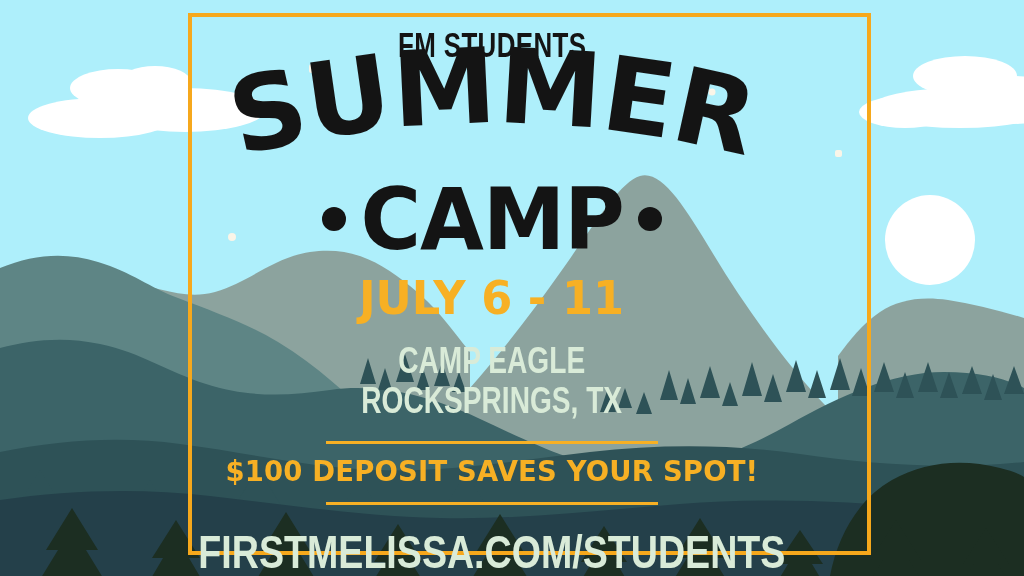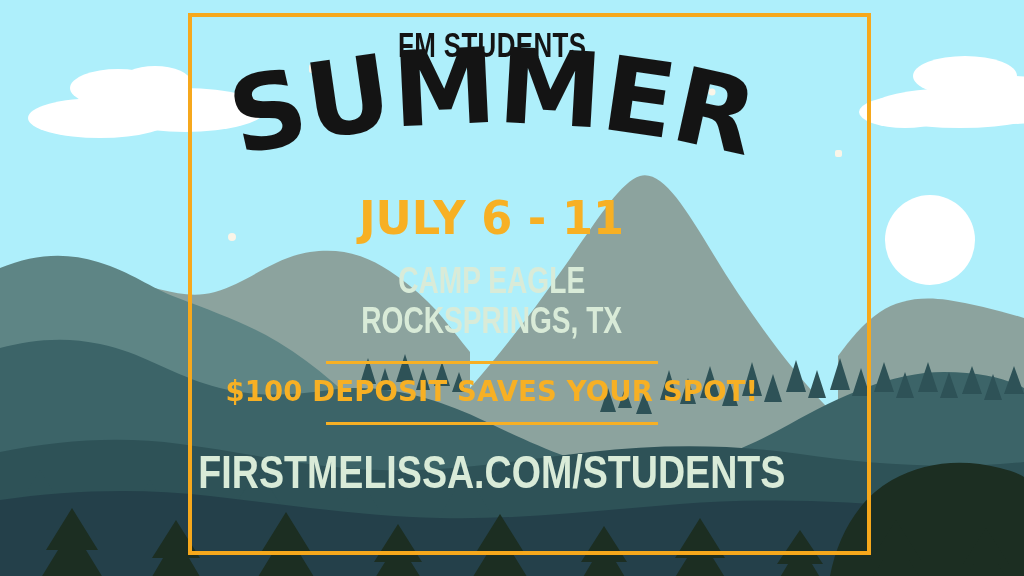--- a/index.html
+++ b/index.html
@@ -261,20 +261,25 @@
       <svg id="arch-svg" viewBox="0 0 683 118">
         <defs>
           <path id="archPath" d="M 20,112 Q 341,6 663,112" fill="none"></path>
         </defs>
         <text text-anchor="middle">
           <textPath href="#archPath" startOffset="50%">SUMMER</textPath>
         </text>
       </svg>
     </div>
 
+    <div class="camp-line">
+      <span class="camp-dot"></span>
+      <span class="camp-word">CAMP</span>
+      <span class="camp-dot"></span>
+    </div>
 
     <div class="dates">JULY 6 - 11</div>
 
     <div class="venue">
       <div>CAMP EAGLE</div>
       <div>ROCKSPRINGS, TX</div>
     </div>
 
     <div class="rule top"></div>
 

